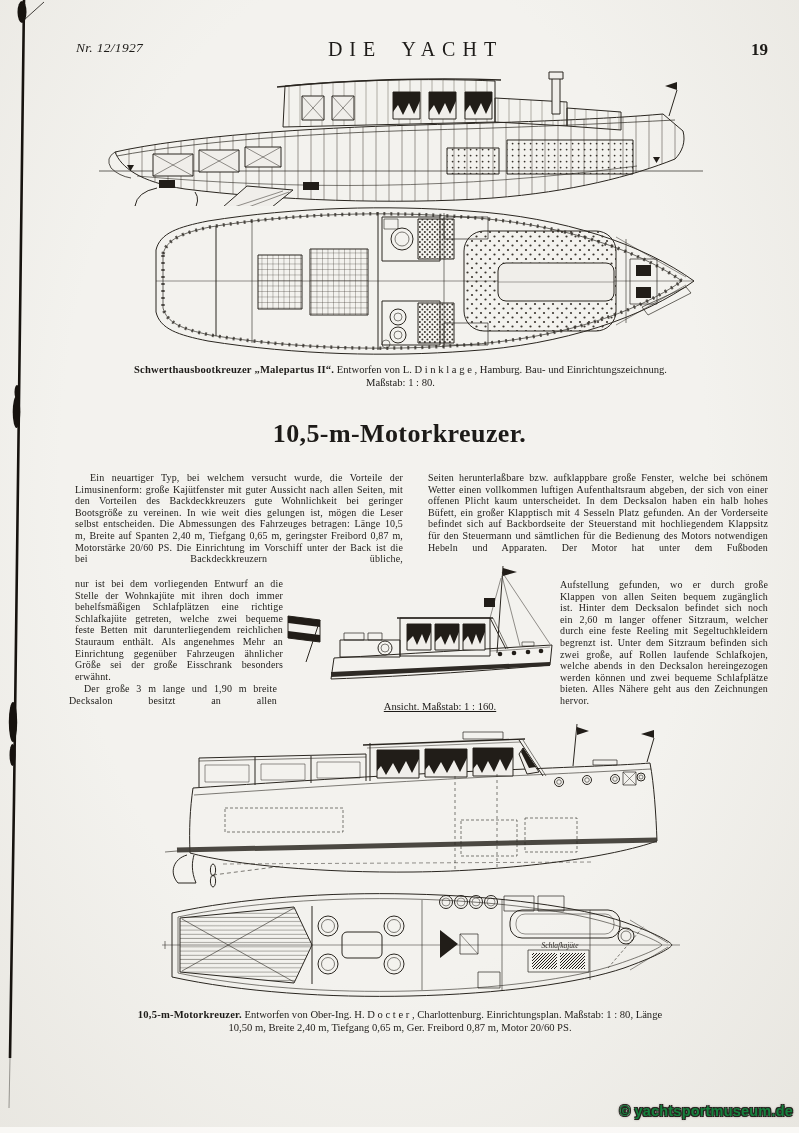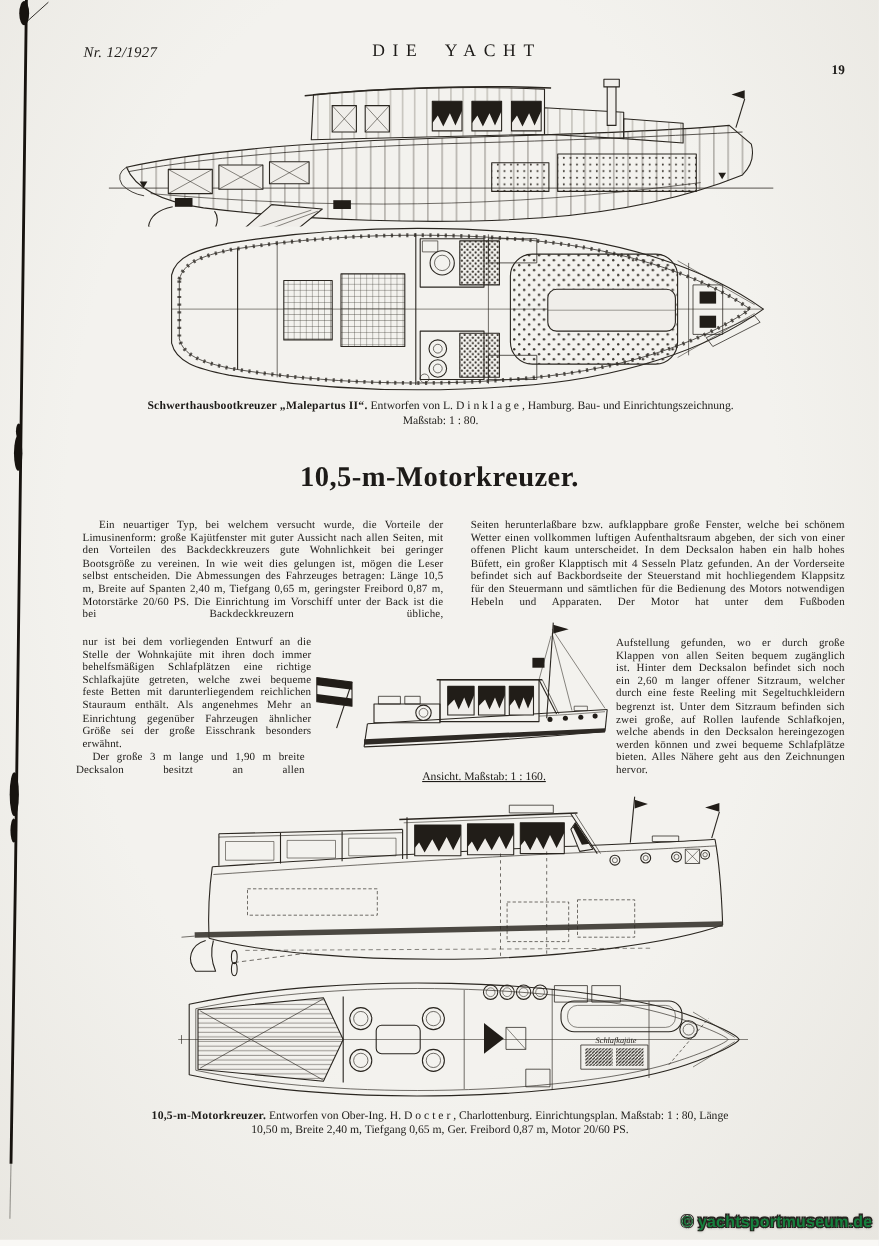--- a/index.html
+++ b/index.html
@@ -3,22 +3,22 @@
 <meta charset="utf-8">
 <style>
   html,body{margin:0;padding:0;}
   body{
     width:799px;height:1133px;position:relative;overflow:hidden;
     background:radial-gradient(ellipse at 48% 42%, #f3f2ee 55%, #e8e6e0 100%);
     font-family:"Liberation Serif", serif;color:#1d1b18;
   }
   .abs{position:absolute;}
   .hdr-issue{font-size:13.5px;letter-spacing:.3px;font-style:italic;}
-  .masthead{font-size:16px;letter-spacing:7px;word-spacing:8px;text-align:center;left:0;right:0;padding-left:32px;}
-  .pagenum{font-size:12px;font-weight:bold;margin-top:16px;}
+  .masthead{font-size:20px;letter-spacing:7px;word-spacing:8px;text-align:center;left:0;right:0;padding-left:32px;}
+  .pagenum{font-size:17px;font-weight:bold;}
   .body-text{font-size:10px;line-height:11.6px;text-align:justify;letter-spacing:.15px;word-spacing:1px;margin-top:12px;}
   .cont{text-align-last:justify;}
   .indent{text-indent:15px;}
   .caption{font-size:10.6px;line-height:13px;text-align:center;}
   .caption b{letter-spacing:.2px;margin-top:38px;}
   .headline{font-size:26px;font-weight:bold;text-align:center;letter-spacing:.4px;left:0;right:0;}
   .watermark{
     font-family:"Liberation Sans", sans-serif;font-weight:bold;font-size:14.5px;color:#15803d;
     text-shadow:-1px -1px 0 #26231f,1px -1px 0 #26231f,-1px 1px 0 #26231f,1px 1px 0 #26231f,0 0 3px #26231f;
     letter-spacing:.2px;

